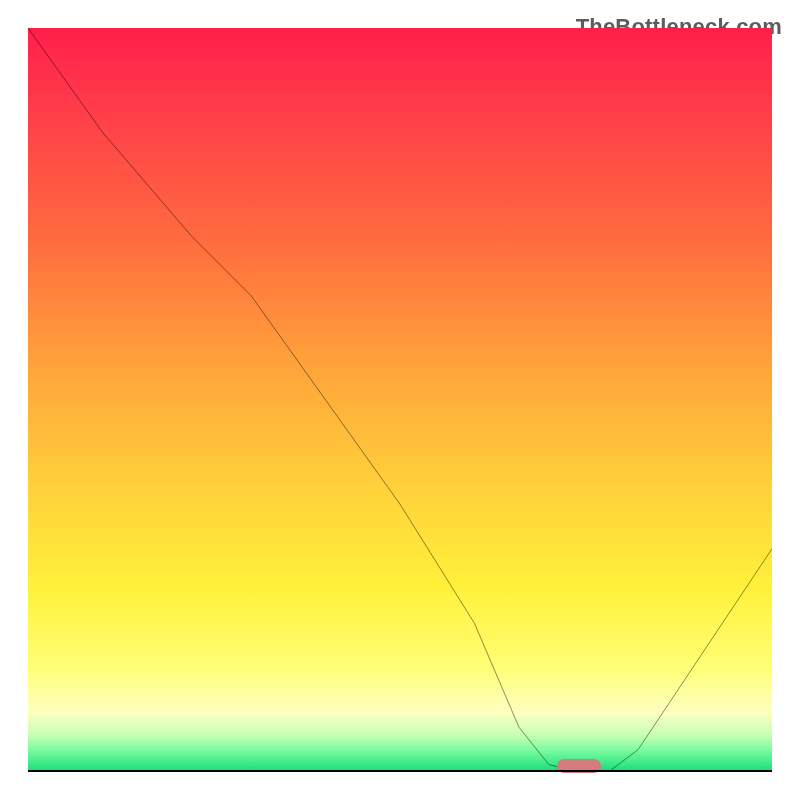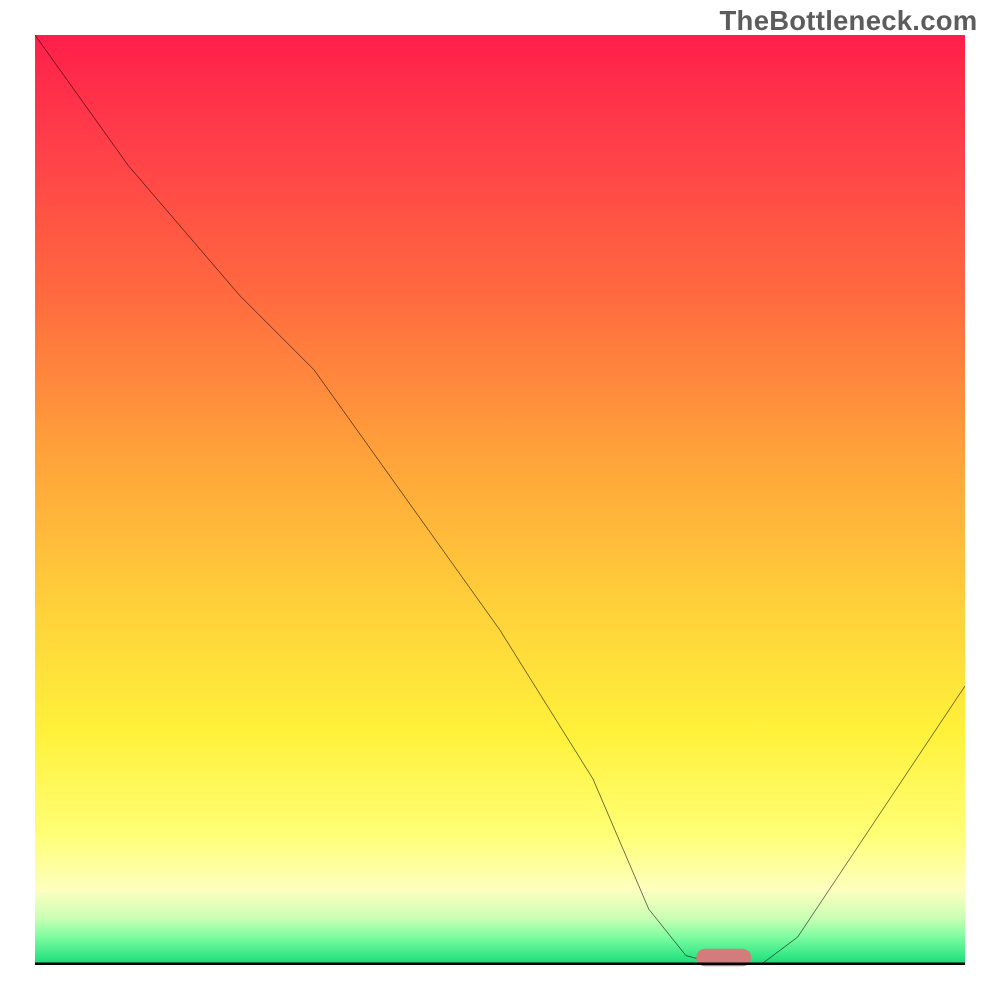--- a/index.html
+++ b/index.html
@@ -11,21 +11,21 @@
     overflow: hidden;
     font-family: Arial, Helvetica, sans-serif;
   }
   .outer {
     position: relative;
     width: 800px;
     height: 800px;
   }
   .watermark {
     position: absolute;
-    top: 4px;
+    top: 14px;
     right: 18px;
     font-size: 22px;
     font-weight: 600;
     color: #5c5c5c;
     letter-spacing: 0.2px;
   }
   
   .plot-frame {
     position: absolute;
     left: 28px;

